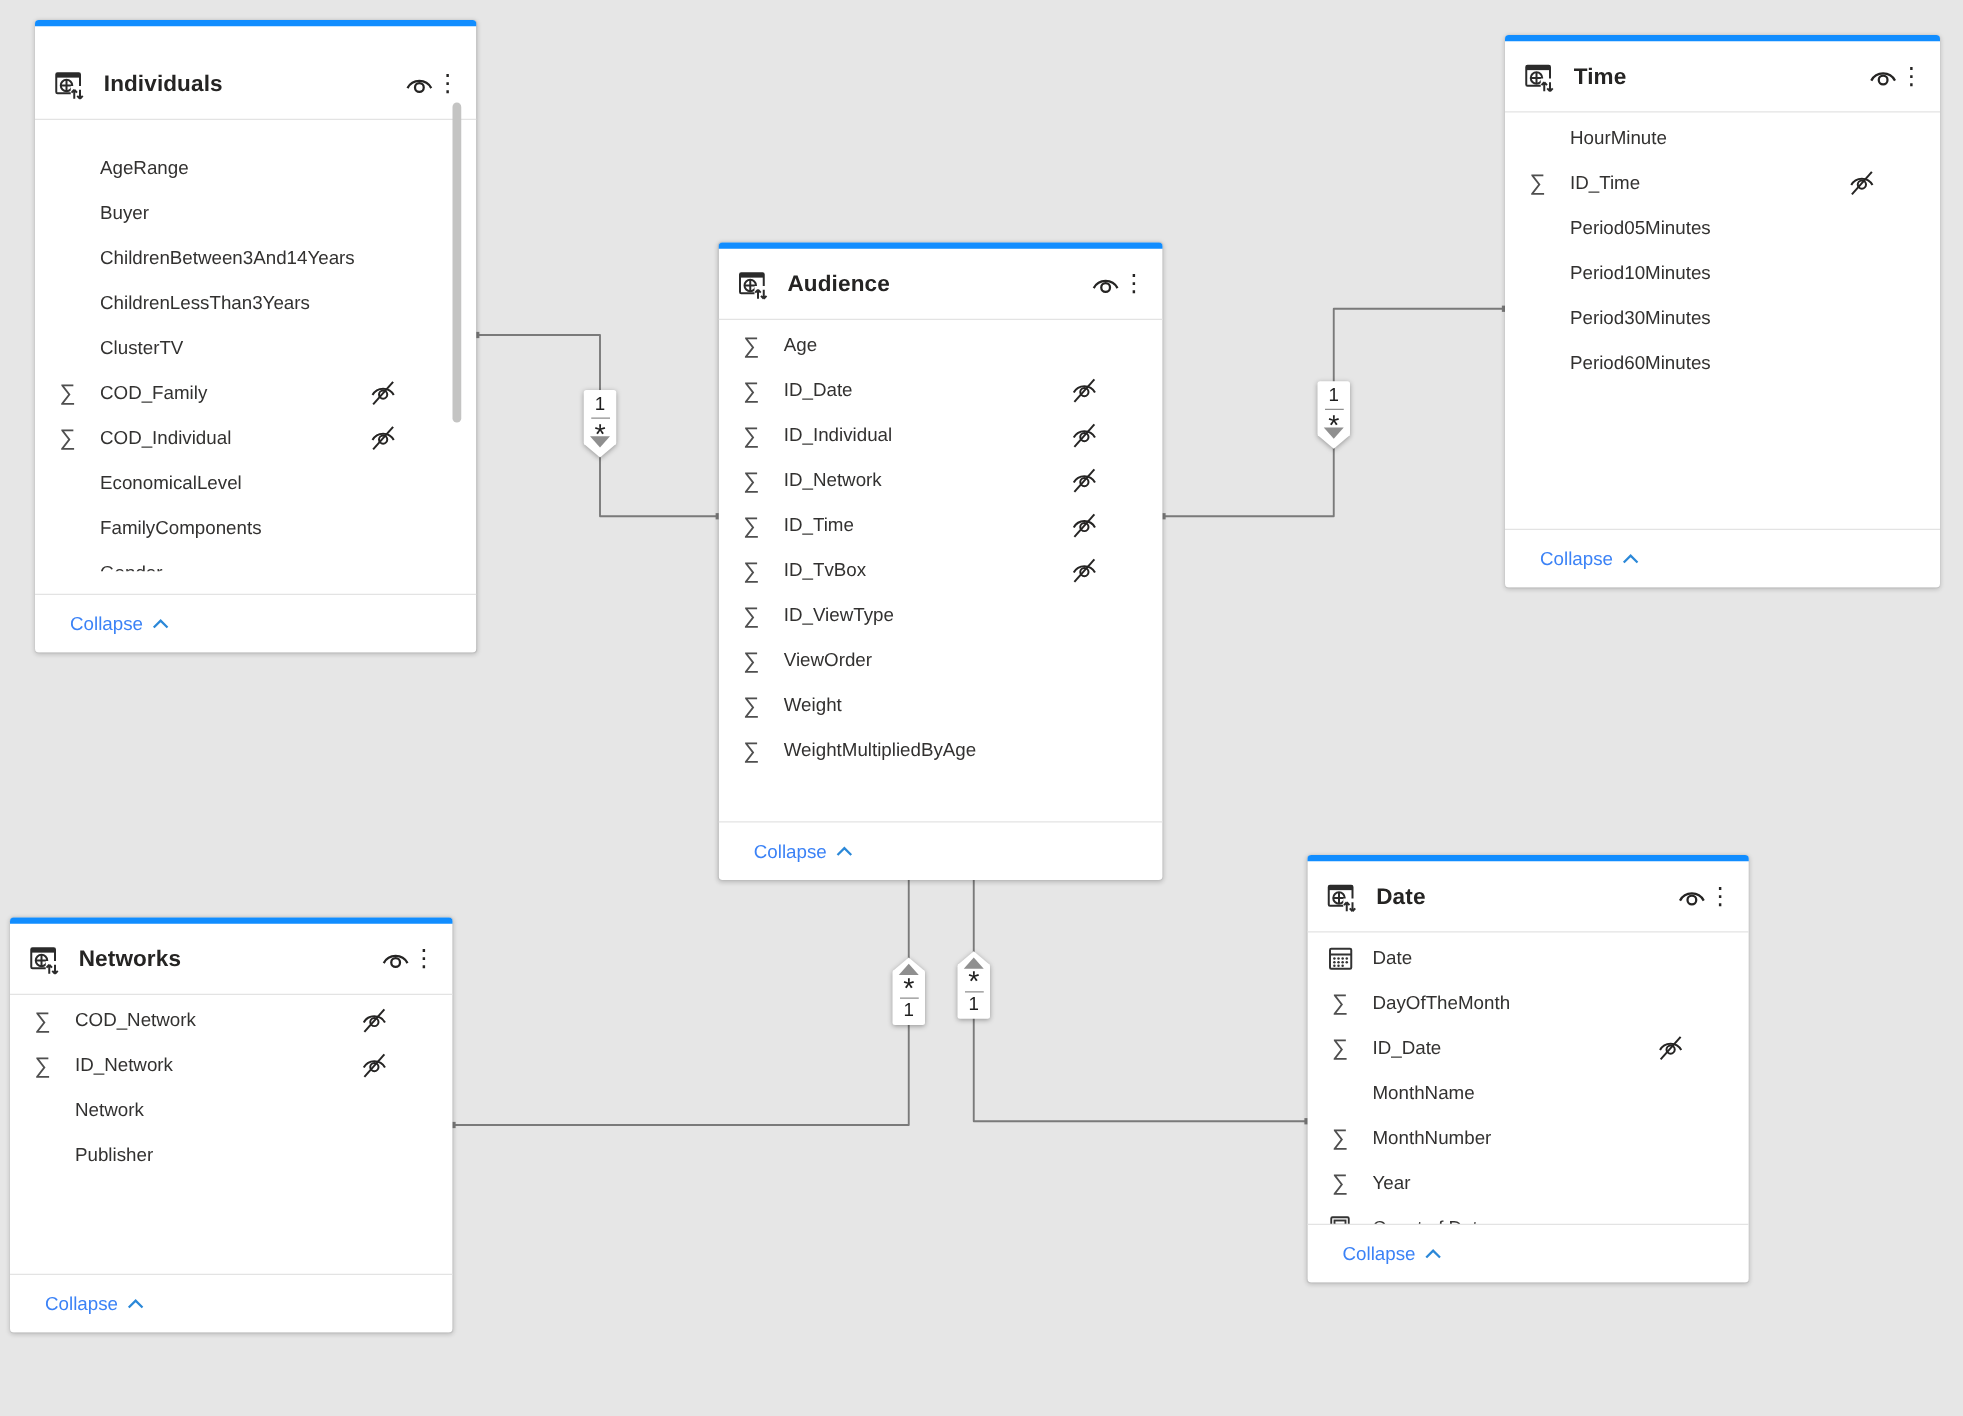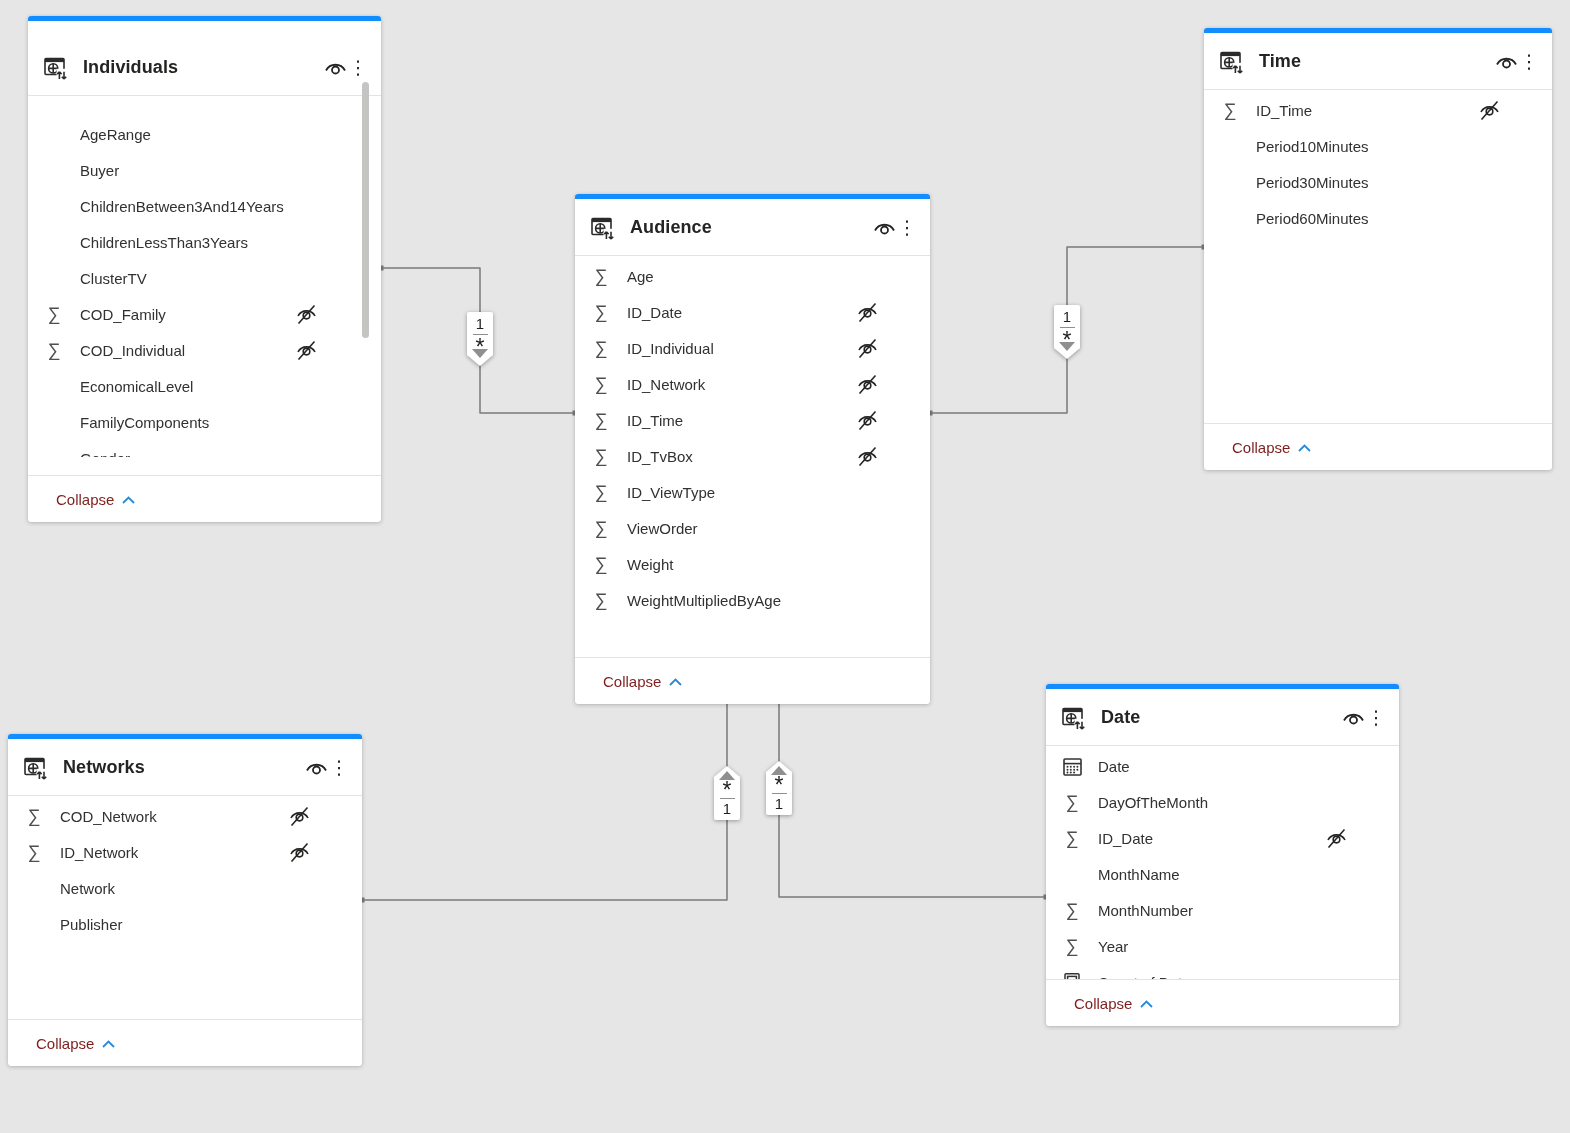--- a/index.html
+++ b/index.html
@@ -31,21 +31,21 @@
   .field-row{position:relative;display:flex;align-items:center;height:36px;padding:0 14px;}
   .field-icon{flex:0 0 24px;width:24px;display:flex;justify-content:center;align-items:center;font-size:17px;color:#4a4a4a;}
   .sigma-glyph{font-size:18px;line-height:1;color:#4f4f4f;}
   .field-label{margin-left:14px;font-size:15px;color:#323130;white-space:nowrap;}
   .hidden-icon{position:absolute;right:50px;top:7px;display:flex;}
   .has-scroll .hidden-icon{right:62px;}
   .card-footer{
     flex:0 0 46px;display:flex;align-items:center;
     border-top:1px solid #e3e3e3;padding-left:28px;
   }
-  .collapse-link{display:flex;align-items:center;gap:7px;color:#7f1d1d;font-size:15px;cursor:pointer;}
+  .collapse-link{display:flex;align-items:center;gap:7px;color:#3b82f6;font-size:15px;cursor:pointer;}
   .scrollbar{position:absolute;right:12px;top:66px;width:7px;height:256px;background:#c4c4c3;border-radius:4px;z-index:2;}
 
   
   #card-individuals{left:28px;  top:16px;  width:353px; height:506px;gap:18px;}
   #card-audience   {left:575px; top:158px; width:355px; height:510px;margin-top:36px;}
   #card-time       {left:1204px;top:28px;  width:348px; height:442px;justify-content:space-between;}
   #card-networks   {left:8px;   top:734px; width:354px; height:332px;}
   #card-date       {left:1046px;top:684px; width:353px; height:342px;justify-content:center;}
 
   
@@ -332,31 +332,39 @@
     <span class="header-btn eye-slot">
         <svg width="27" height="19" viewBox="0 0 27 19" fill="none" stroke="#252423" stroke-width="1.8">
           <path d="M4 12.5C8 4.8 19 4.8 23 12.5"></path>
           <circle cx="13.5" cy="12" r="3.5"></circle>
         </svg>
       </span>
     <span class="header-btn kebab">⋮</span>
   </div>
   <div class="field-list">
       <div class="field-row">
+        <span class="field-icon"></span>
+        <span class="field-label">HourMinute</span>
+      </div>
+      <div class="field-row">
         <span class="field-icon">
           <span class="sigma-glyph">∑</span>
         </span>
         <span class="field-label">ID_Time</span>
         <span class="hidden-icon">
           <svg width="25" height="23" viewBox="0 0 25 23" fill="none" stroke="#252423" stroke-width="1.6">
             <path d="M4 13C7.6 6.2 17.4 6.2 21 13"></path>
             <circle cx="12.5" cy="12.6" r="3.3"></circle>
             <path d="M4.5 20.5L20.5 2.5"></path>
           </svg>
         </span>
+      </div>
+      <div class="field-row">
+        <span class="field-icon"></span>
+        <span class="field-label">Period05Minutes</span>
       </div>
       <div class="field-row">
         <span class="field-icon"></span>
         <span class="field-label">Period10Minutes</span>
       </div>
       <div class="field-row">
         <span class="field-icon"></span>
         <span class="field-label">Period30Minutes</span>
       </div>
       <div class="field-row">

